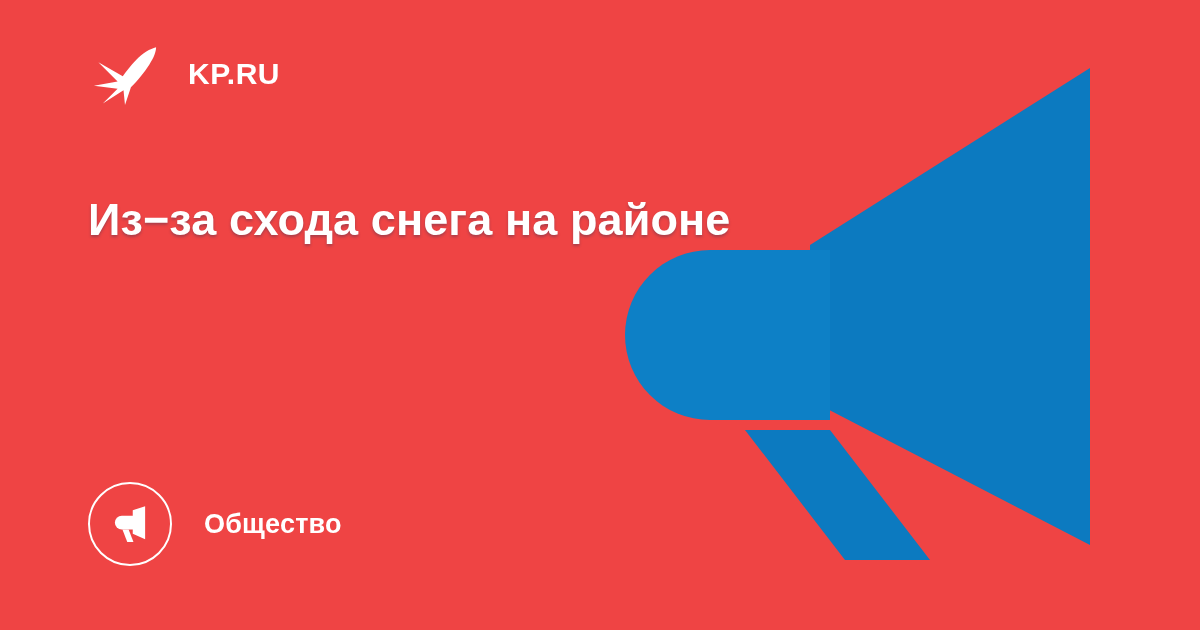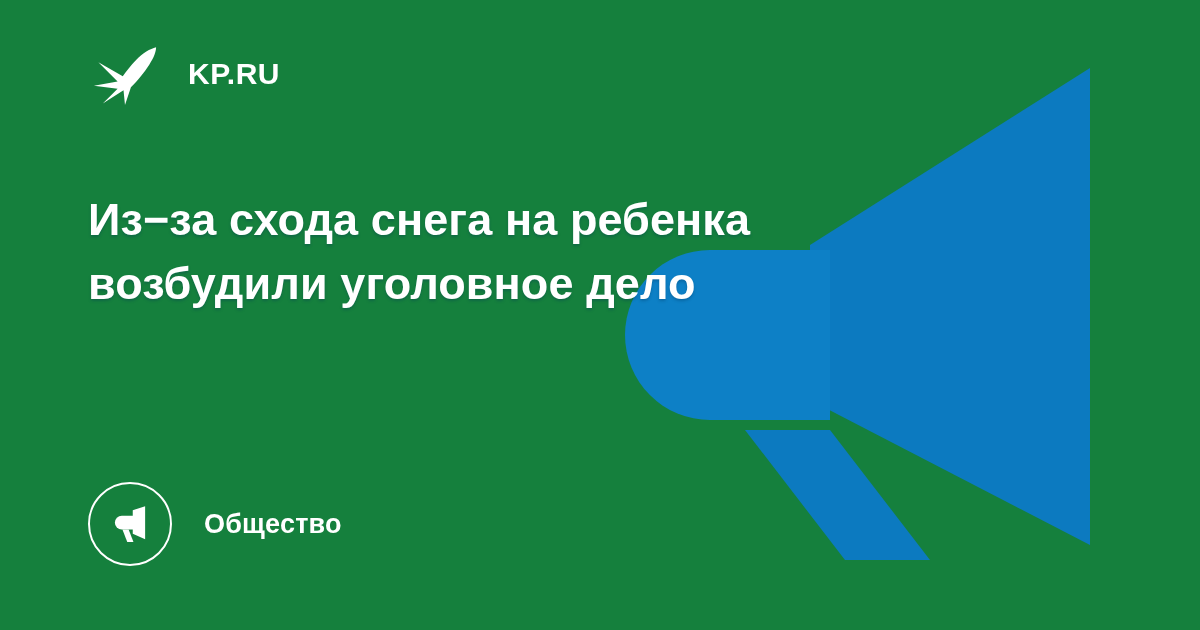--- a/index.html
+++ b/index.html
@@ -10,21 +10,21 @@
     width: 1200px;
     height: 630px;
     overflow: hidden;
     font-family: "Liberation Sans", sans-serif;
   }
 
   #card {
     position: relative;
     width: 1200px;
     height: 630px;
-    background: #15803d;
+    background: #ef4444;
     overflow: hidden;
   }
 
   
   #watermark {
     position: absolute;
     left: 0;
     top: 0;
     width: 1200px;
     height: 630px;
@@ -125,22 +125,21 @@
   <div id="brand">
     <svg id="brand-bird" viewBox="0 0 100 100" aria-hidden="true">
       <path d="M92,14 C84,16 74,22 65,31 C58,38 52,46 47,53
                L14,34 L40,60 L8,66 L40,70 L20,90 L48,72
                L50,92 L58,68 C66,60 76,48 83,37 C89,28 92,20 92,14 Z" fill="#ffffff"></path>
     </svg>
     <div id="brand-name">KP.RU</div>
   </div>
 
   <div id="headline">
-    <span class="hl-line">Из−за схода снега на ребенка</span>
-    <span class="hl-line">возбудили уголовное дело</span>
+    <span class="hl-line">Из−за схода снега на районе</span>
   </div>
 
   <div id="category">
     <div id="category-icon-wrap">
       <svg id="category-icon" viewBox="0 0 64 64" aria-hidden="true">
 
         <path d="M36,12 L54,6 L54,54 L36,46 Z" fill="#ffffff"></path>
 
         <path d="M20,20 L38,20 L38,40 L20,40 A10,10 0 0 1 20,20 Z" fill="#ffffff"></path>
 

